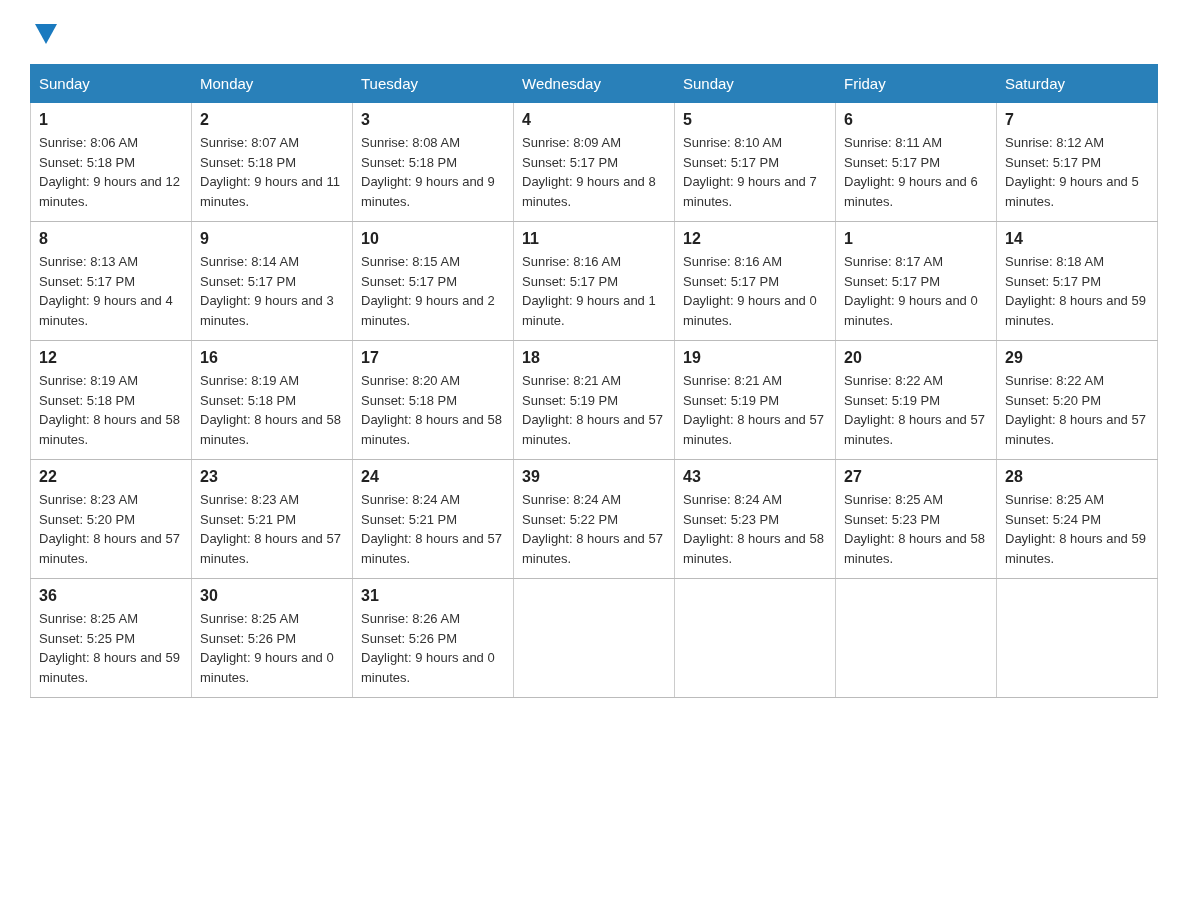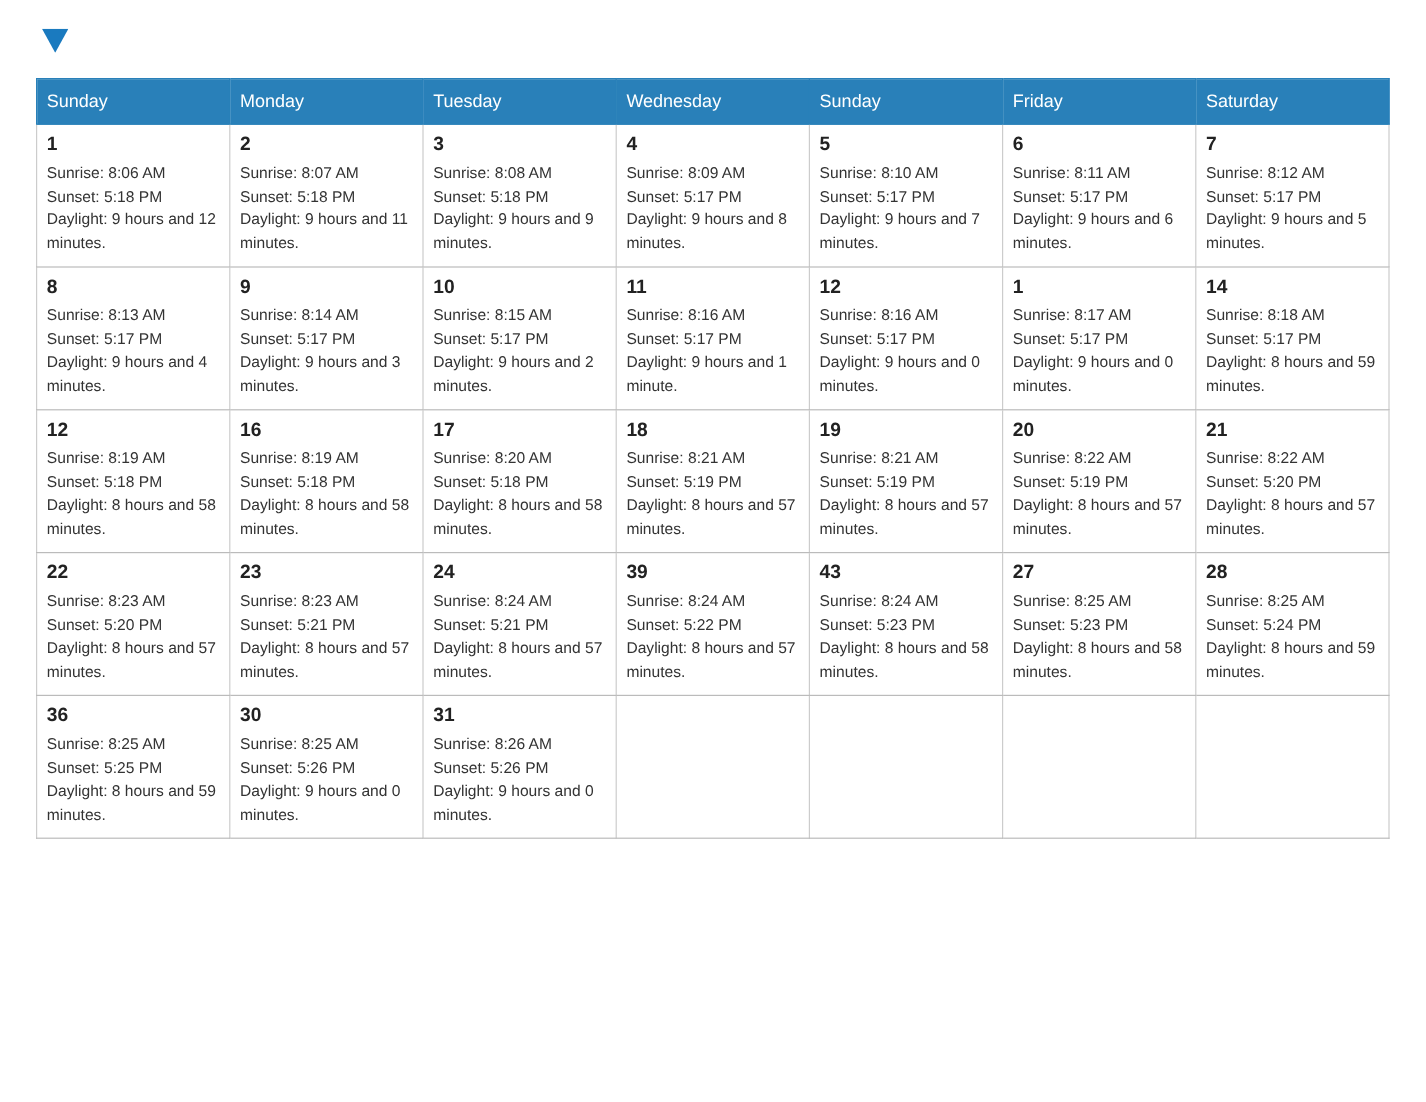--- a/index.html
+++ b/index.html
@@ -212,21 +212,21 @@
       </td>
         <td>
         <span class="cell-day">19</span>
         <span class="cell-info">Sunrise: 8:21 AM<br>Sunset: 5:19 PM<br>Daylight: 8 hours and 57 minutes.</span>
       </td>
         <td>
         <span class="cell-day">20</span>
         <span class="cell-info">Sunrise: 8:22 AM<br>Sunset: 5:19 PM<br>Daylight: 8 hours and 57 minutes.</span>
       </td>
         <td>
-        <span class="cell-day">21</span>
+        <span class="cell-day">29</span>
         <span class="cell-info">Sunrise: 8:22 AM<br>Sunset: 5:20 PM<br>Daylight: 8 hours and 57 minutes.</span>
       </td>
       </tr>
       <tr>
         <td>
         <span class="cell-day">22</span>
         <span class="cell-info">Sunrise: 8:23 AM<br>Sunset: 5:20 PM<br>Daylight: 8 hours and 57 minutes.</span>
       </td>
         <td>
         <span class="cell-day">23</span>

